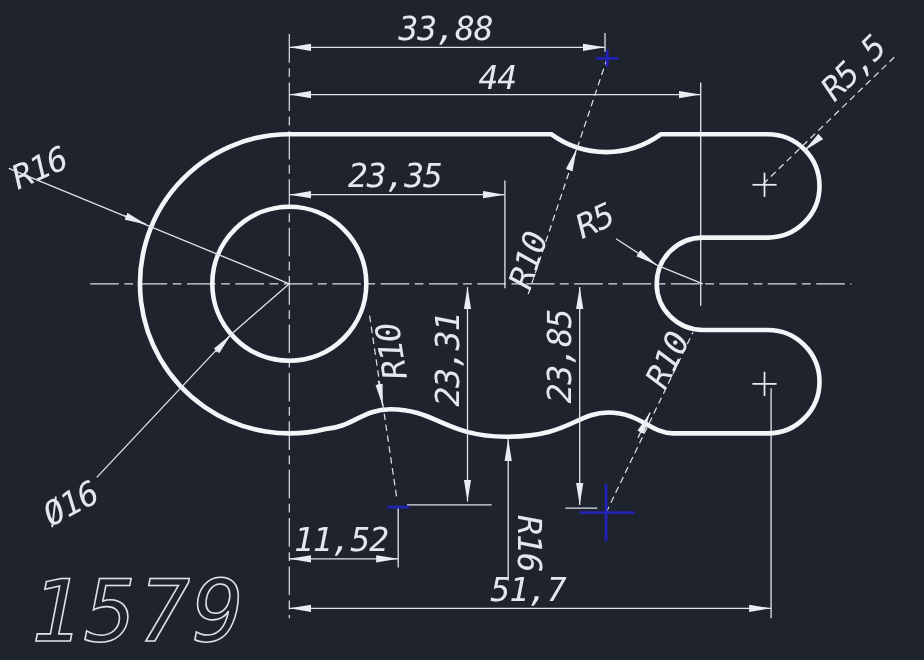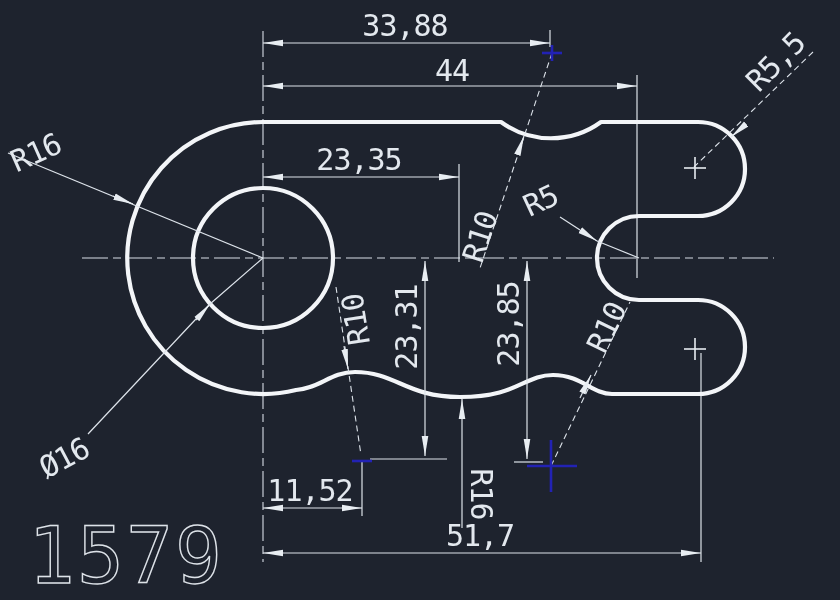--- a/index.html
+++ b/index.html
@@ -1,21 +1,21 @@
 <!DOCTYPE html>
 <html><head>
 <meta charset="utf-8">
 <style>
   html,body{margin:0;padding:0;}
   body{
     width:840px;height:600px;overflow:hidden;
     background:#1e232e;
     font-family:"DejaVu Sans Mono", monospace;
   }
-  .canvas-wrap{position:relative;width:840px;height:600px;}
+  .canvas-wrap{position:relative;width:840px;height:600px;font-style:italic;}
   svg{display:block;}
   
   .outline{stroke:#f3f5f8;stroke-width:4.2;fill:none;stroke-linecap:round;stroke-linejoin:round;}
   .thin{stroke:#dde3ea;stroke-width:1.2;fill:none;}
   .centerline{stroke:#d7dde5;stroke-width:1.1;fill:none;stroke-dasharray:26 5 8 5;}
   .dashedlead{stroke:#dde3ea;stroke-width:1.1;fill:none;stroke-dasharray:6 4;}
   .bluemark{stroke:#2222b4;stroke-width:2.6;fill:none;}
   .whiteplus{stroke:#e6ebf1;stroke-width:1.6;fill:none;}
   .dtxt{
     font-family:"DejaVu Sans Mono", monospace;

